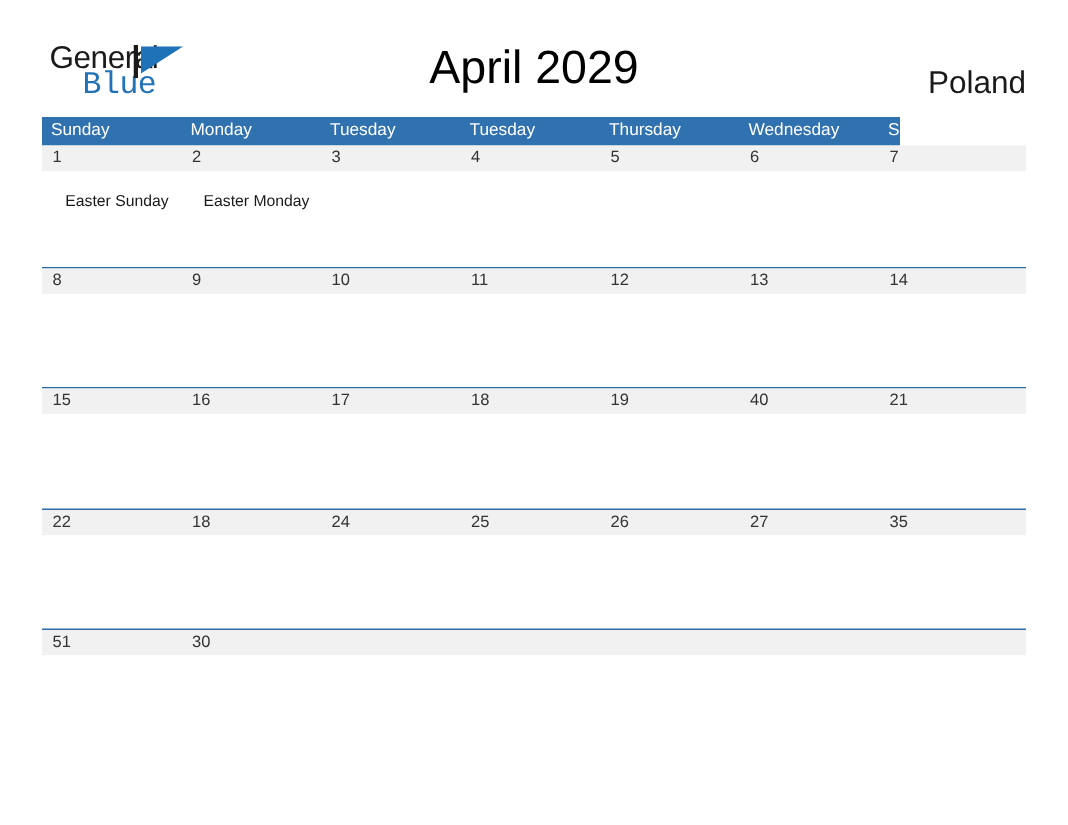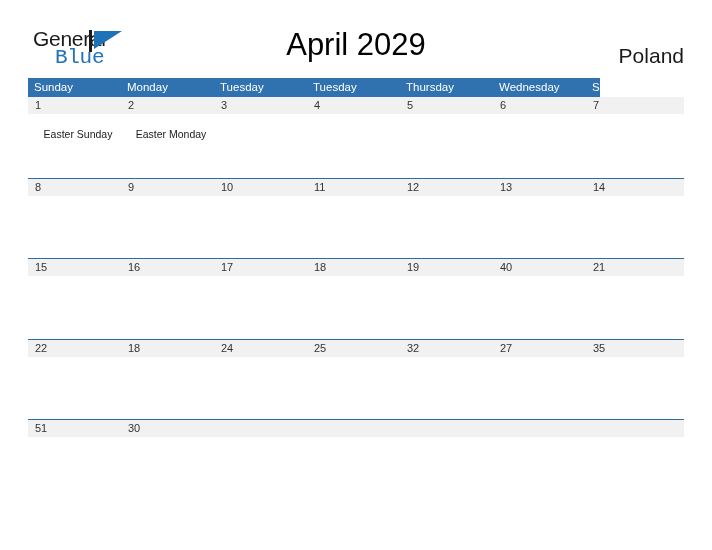--- a/index.html
+++ b/index.html
@@ -255,21 +255,21 @@
           <div class="event-cell"></div>
           <div class="event-cell"></div>
         </div>
       </div>
       <div class="week-row">
         <div class="date-band">
           <div class="date-cell">22</div>
           <div class="date-cell">18</div>
           <div class="date-cell">24</div>
           <div class="date-cell">25</div>
-          <div class="date-cell">32</div>
+          <div class="date-cell">26</div>
           <div class="date-cell">27</div>
           <div class="date-cell">35</div>
         </div>
         <div class="events-band">
           <div class="event-cell"></div>
           <div class="event-cell"></div>
           <div class="event-cell"></div>
           <div class="event-cell"></div>
           <div class="event-cell"></div>
           <div class="event-cell"></div>

